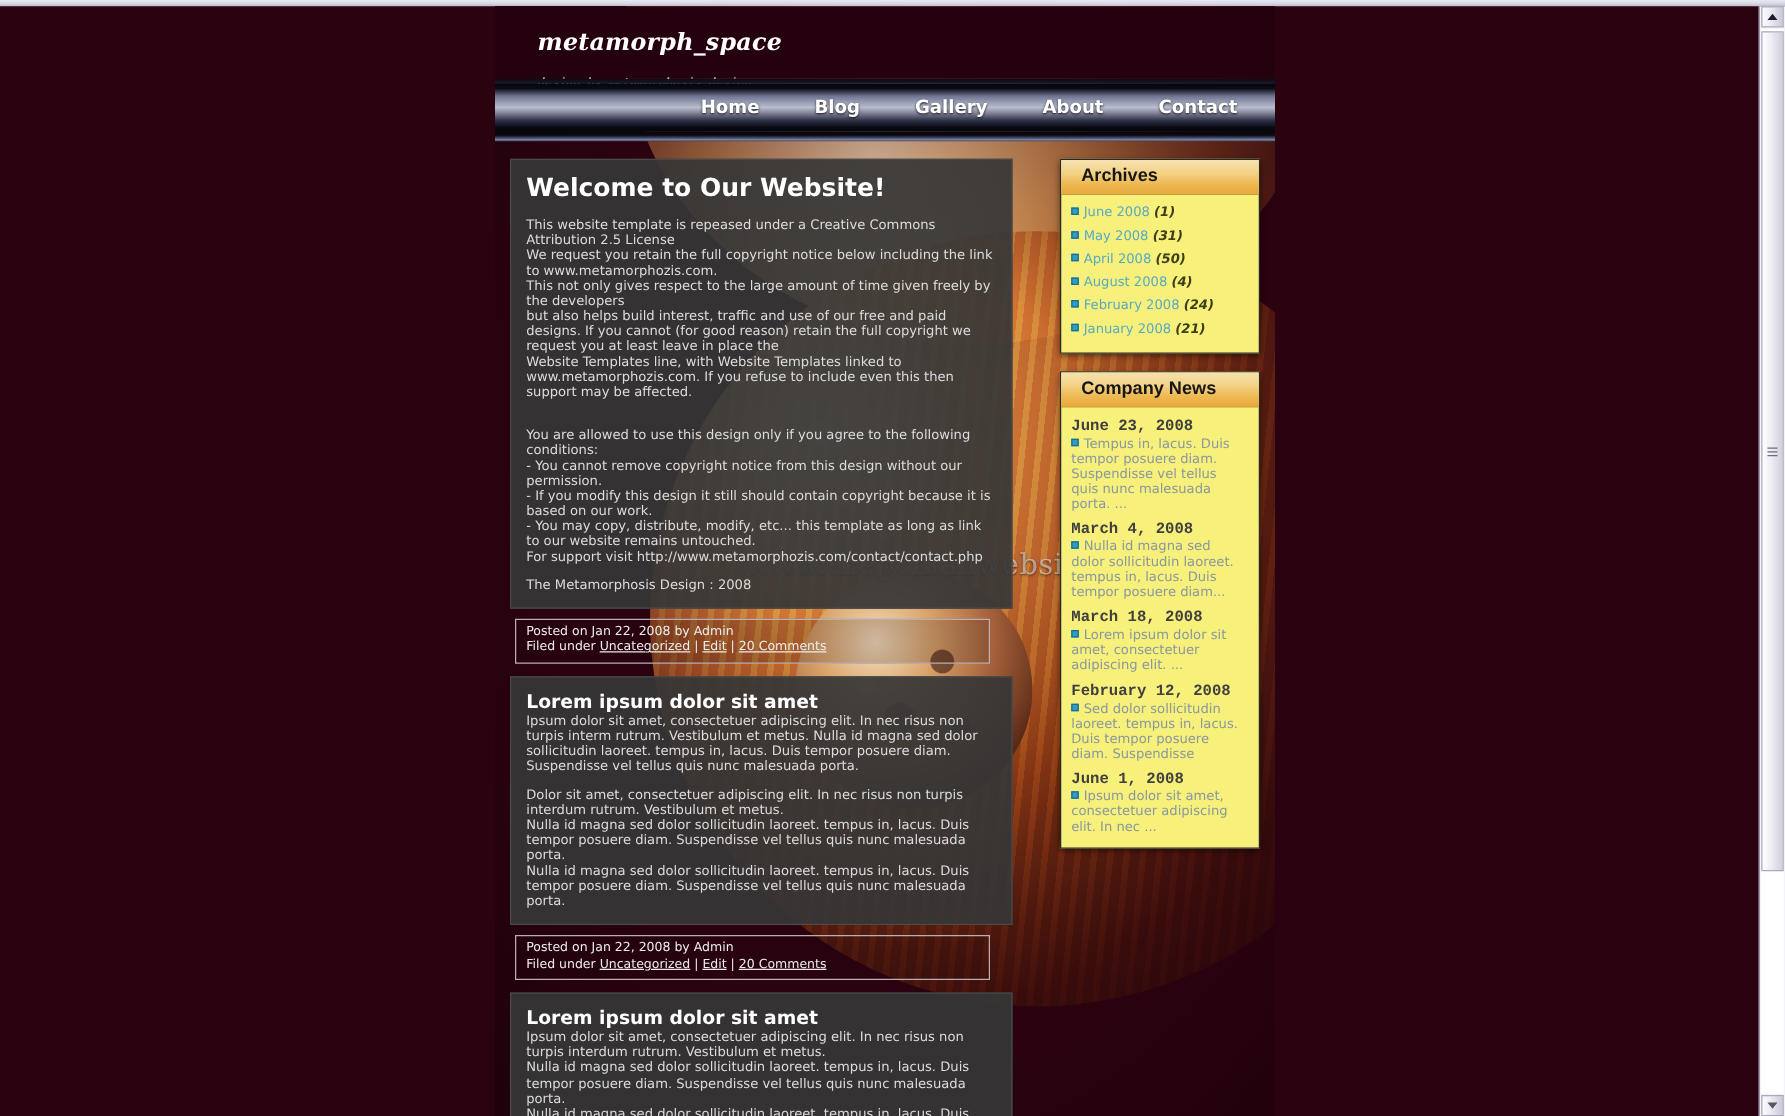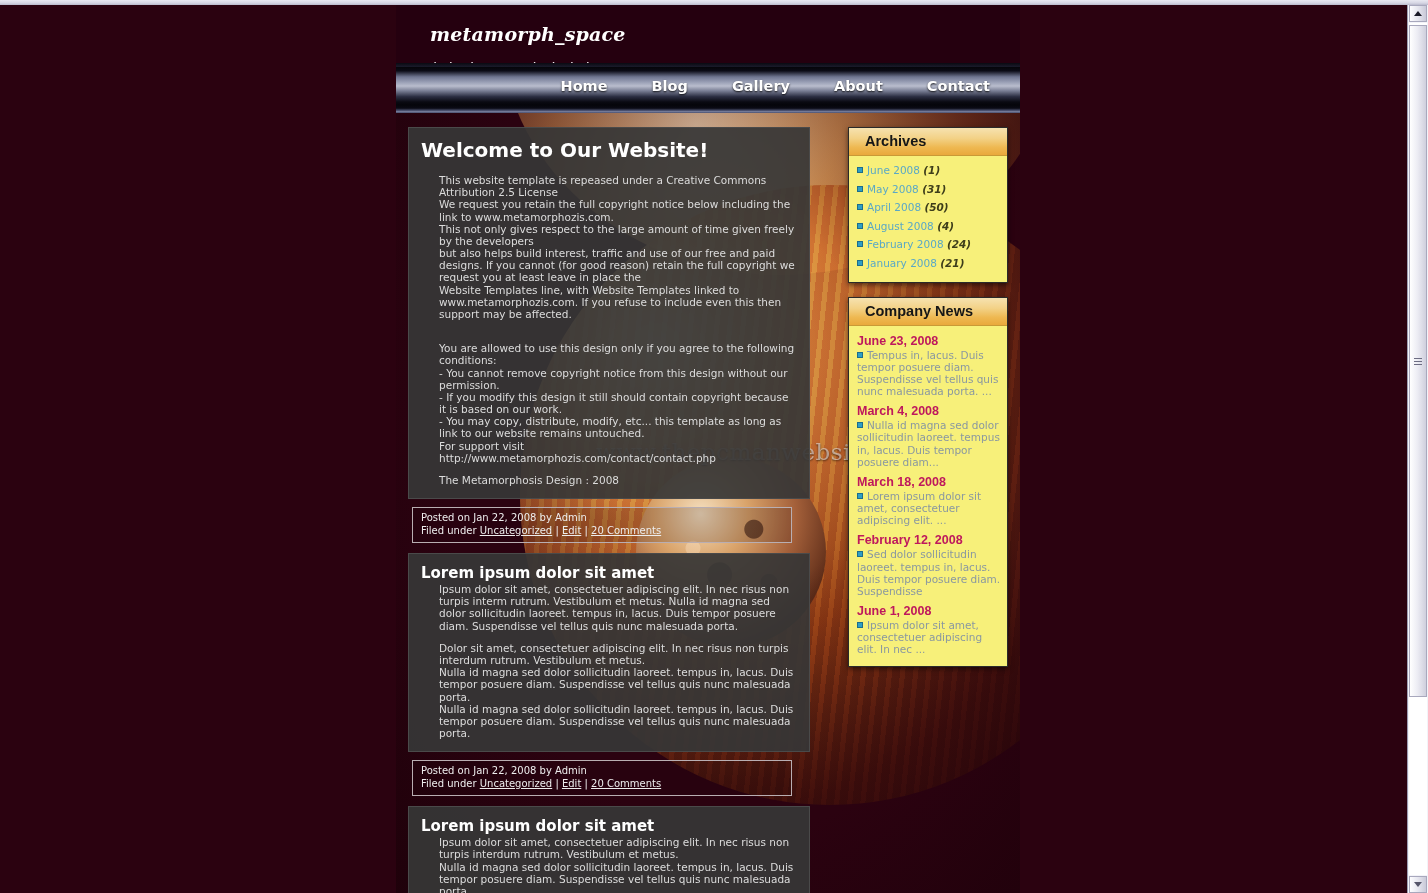--- a/index.html
+++ b/index.html
@@ -179,21 +179,21 @@
     margin: 0 0 12px 0;
     font-size: 20px; font-weight: bold; color: #ffffff;
     font-family: "DejaVu Sans", "Liberation Sans", sans-serif;
   }
   .post h2 {
     margin: 0 0 1px 0;
     font-size: 15px; font-weight: bold; color: #ffffff;
     font-family: "DejaVu Sans", "Liberation Sans", sans-serif;
   }
   .post p {
-    margin: 0 0 10px 18px;
+    margin: 0 0 10px 0;
     font-size: 10.5px; line-height: 1.16; color: #dcdcdc;
   }
   .post p:last-child { margin-bottom: 0; }
   .post-meta {
     border: 1px solid #b9aeb2;
     padding: 4px 8px 5px 8px;
     margin: 0 0 10px 4px;
     width: 380px;
     background: rgba(25,4,12,0.18);
   }
@@ -210,36 +210,36 @@
   }
   .widget-head {
     background: linear-gradient(to bottom, #f6e2b0 0%, #f3d287 38%, #eeb851 72%, #e9a93c 100%);
     border-bottom: 1px solid #c99a36;
     padding: 5px 10px 6px 16px;
   }
   .widget-head h3 {
     margin: 0; font-size: 14.5px; font-weight: bold; color: #161616;
     font-family: Liberation Sans, sans-serif;
   }
-  .widget-body { padding: 8px 4px 10px 8px; }
+  .widget-body { padding: 8px 16px 10px 8px; }
   ul.arch-list { list-style: none; margin: 0; padding: 0; }
   ul.arch-list li { margin: 0 0 6px 0; font-size: 10.5px; line-height: 1.2; }
   ul.arch-list li:last-child { margin-bottom: 2px; }
   .bullet {
     display: inline-block; width: 6px; height: 6px;
     background: #2f9ec4; border: 1px solid #1d6d8a;
     margin-right: 4px; vertical-align: 1px;
   }
   .arch-link { color: #5aa8c6; text-decoration: none; cursor: pointer; }
   .arch-count { color: #3d3d1a; font-style: italic; font-weight: bold; }
   .news-item { margin-bottom: 7px; }
   .news-item:last-child { margin-bottom: 0; }
   .news-date {
-    font-size: 12.5px; font-weight: bold; color: #be185d; margin: 0 0 1px 0;
-    font-family: Liberation Sans, sans-serif;
+    font-size: 12.5px; font-weight: bold; color: #404040; margin: 0 0 1px 0;
+    font-family: Liberation Mono, monospace;
   }
   .news-text {
     font-size: 10.5px; line-height: 1.16; color: #8a98a0; margin: 0;
   }
   .news-text a { color: #8a98a0; text-decoration: none; cursor: pointer; }
 </style>
 </head>
 <body>
 
 <div id="viewport">

